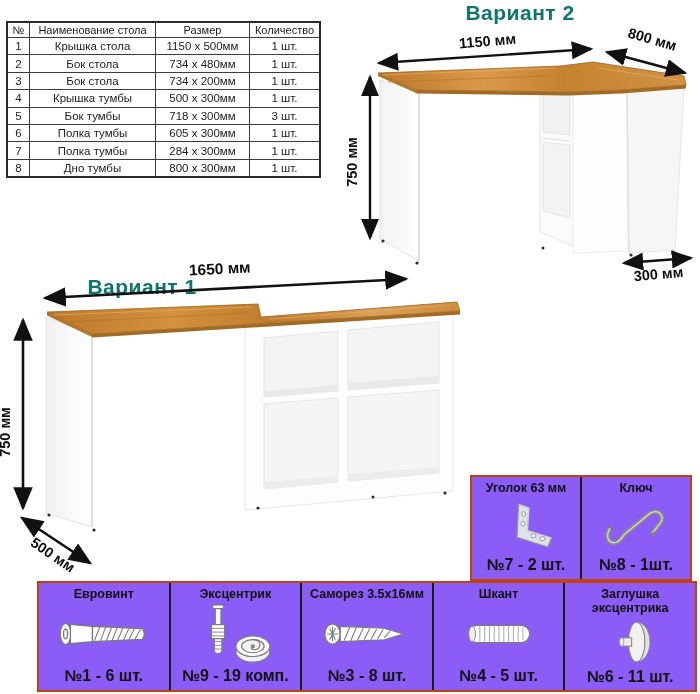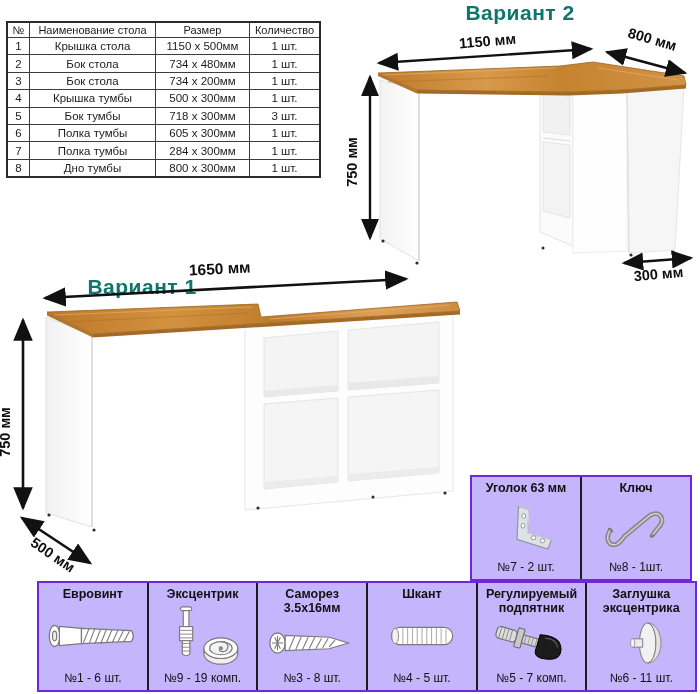--- a/index.html
+++ b/index.html
@@ -23,30 +23,30 @@
   .v2-title{left:460px;top:1px;width:120px;text-align:center;}
   .v1-title{left:82px;top:242px;width:120px;text-align:center;margin-top:33px;}
 
   
   svg.drawing{position:absolute;overflow:visible;}
   .v2-svg{left:348px;top:2px;}
   .v1-svg{left:8px;top:242px;}
   svg text.dim{font-family:"Liberation Sans",sans-serif;font-weight:bold;fill:#0d0d0d;}
 
   
-  .hw-row{position:absolute;display:flex;background:#c4b5fd;border:2px solid #6d28d9;box-sizing:border-box;}
+  .hw-row{position:absolute;display:flex;background:#8b5cf6;border:2px solid #c2410c;box-sizing:border-box;}
   .hw-main{left:37px;top:581px;width:660px;height:111px;}
   .hw-extra{left:470px;top:475px;width:222px;height:106px;}
   .hw-cell{flex:1 1 0;display:flex;flex-direction:column;align-items:center;
            border-left:2px solid #1c1c1c;min-width:0;}
   .hw-cell:first-child{border-left:none;}
   .hw-title{font-size:12.5px;font-weight:bold;text-align:center;line-height:1.15;
             padding:4px 2px 0 2px;color:#111;}
   .hw-icon{flex:1;display:flex;align-items:center;justify-content:center;width:100%;}
-  .hw-label{font-size:12px;font-weight:normal;text-align:center;padding:0 0 5px 0;color:#111;white-space:nowrap;}
+  .hw-label{font-size:16px;font-weight:bold;text-align:center;padding:0 0 5px 0;color:#111;white-space:nowrap;}
 </style>
 </head>
 <body>
 
 <div class="page">
 
   <table class="parts">
     <thead>
       <tr>
         <th class="col-num">№</th>
@@ -328,37 +328,20 @@
           <rect x="16" y="8" width="64" height="18" rx="9" fill="#ffffff" stroke="#7a7a7a" stroke-width="1.3"></rect>
           <ellipse cx="20" cy="17" rx="3.5" ry="8" fill="#f0f0f0" stroke="#8a8a8a" stroke-width="1"></ellipse>
           <g stroke="#9a9a9a" stroke-width="0.9">
             <path d="M28,9 V25 M33,8.6 V25.4 M38,8.4 V25.6 M43,8.3 V25.7 M48,8.3 V25.7 M53,8.3 V25.7 M58,8.4 V25.6 M63,8.5 V25.5 M68,9 V25 M73,10 V24"></path>
           </g>
         </svg>
       </div>
       <div class="hw-label">№4 - 5 шт.</div>
     </div>
 
-    <div class="hw-cell">
-      <div class="hw-title">Регулируемый подпятник</div>
-      <div class="hw-icon">
-        <svg width="92" height="52" viewBox="0 0 96 56">
-          <g transform="rotate(16 48 28)">
-            <rect x="8" y="20" width="22" height="13" rx="4" fill="#dcdcdc" stroke="#6b6b6b" stroke-width="1.2"></rect>
-            <path d="M12,20 V33 M16,20 V33 M20,20 V33 M24,20 V33" stroke="#8a8a8a" stroke-width="1"></path>
-            <rect x="30" y="16" width="7" height="21" rx="1" fill="#c9c9c9" stroke="#6b6b6b" stroke-width="1.2"></rect>
-            <rect x="37" y="22" width="17" height="9" fill="#d6d6d6" stroke="#6b6b6b" stroke-width="1.2"></rect>
-            <path d="M40,22 V31 M44,22 V31 M48,22 V31 M52,22 V31" stroke="#8f8f8f" stroke-width="0.9"></path>
-            <path d="M54,17 Q76,12 80,26 Q83,40 62,41 Q52,41 54,31 Z" fill="#1b1b1b" stroke="#000" stroke-width="1"></path>
-            <path d="M60,19 Q72,16 76,25" stroke="#5a5a5a" stroke-width="1.4" fill="none"></path>
-          </g>
-        </svg>
-      </div>
-      <div class="hw-label">№5 - 7 комп.</div>
-    </div>
 
     <div class="hw-cell">
       <div class="hw-title">Заглушка эксцентрика</div>
       <div class="hw-icon">
         <svg width="80" height="52" viewBox="0 0 96 62">
           <ellipse cx="56" cy="31" rx="10" ry="24" fill="#f1f1f1" stroke="#808080" stroke-width="1.3"></ellipse>
           <path d="M56,7 a16,24 0 0 1 0,48 a10,24 0 0 0 0,-48 Z" fill="#e2e2e2" stroke="#808080" stroke-width="1.1"></path>
           <rect x="38" y="26" width="12" height="10" fill="#ececec" stroke="#808080" stroke-width="1.2"></rect>
           <ellipse cx="38" cy="31" rx="2.5" ry="5" fill="#f6f6f6" stroke="#8a8a8a" stroke-width="1"></ellipse>
         </svg>

